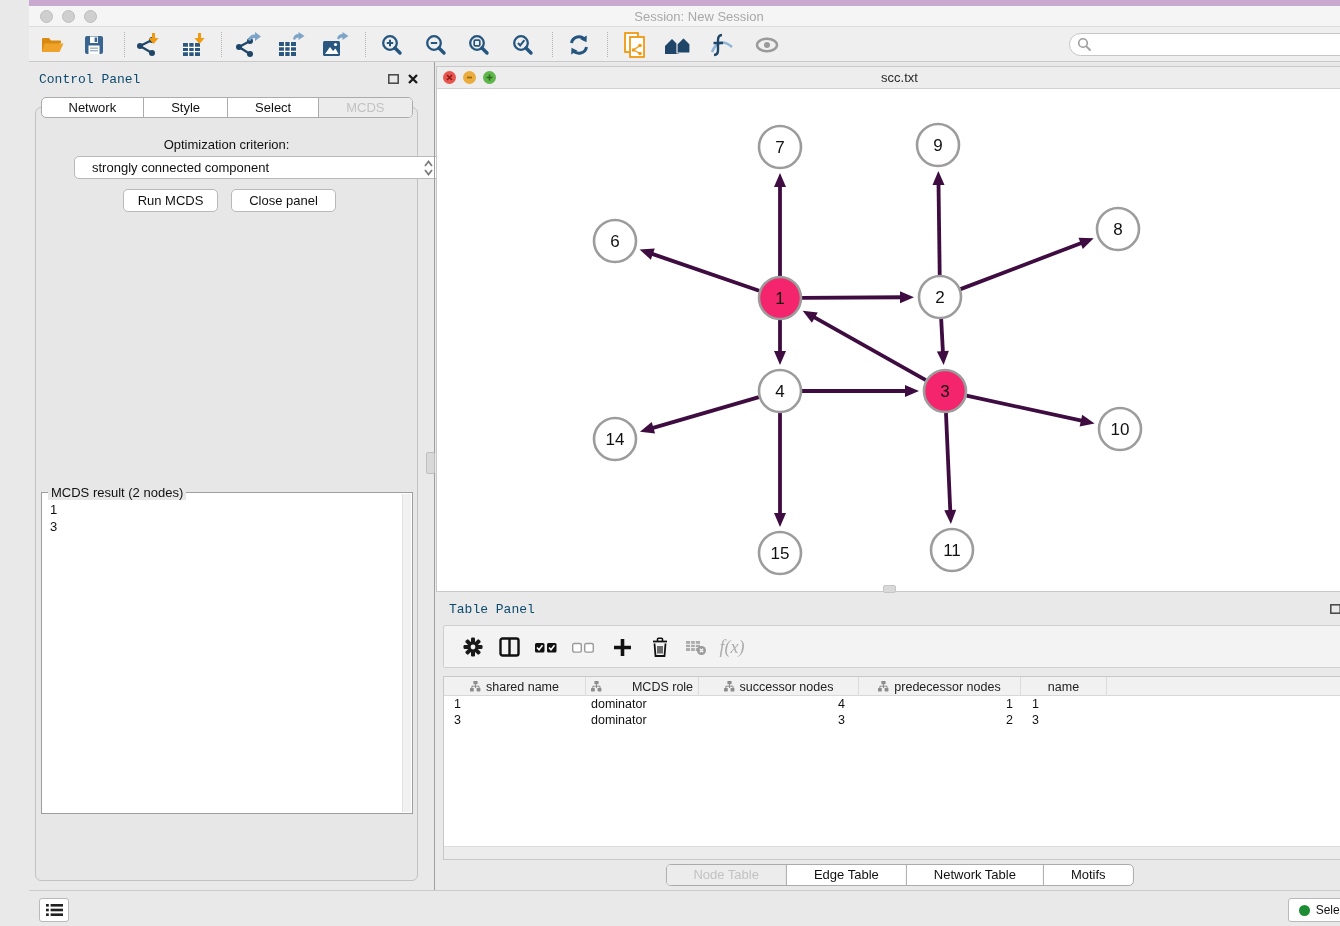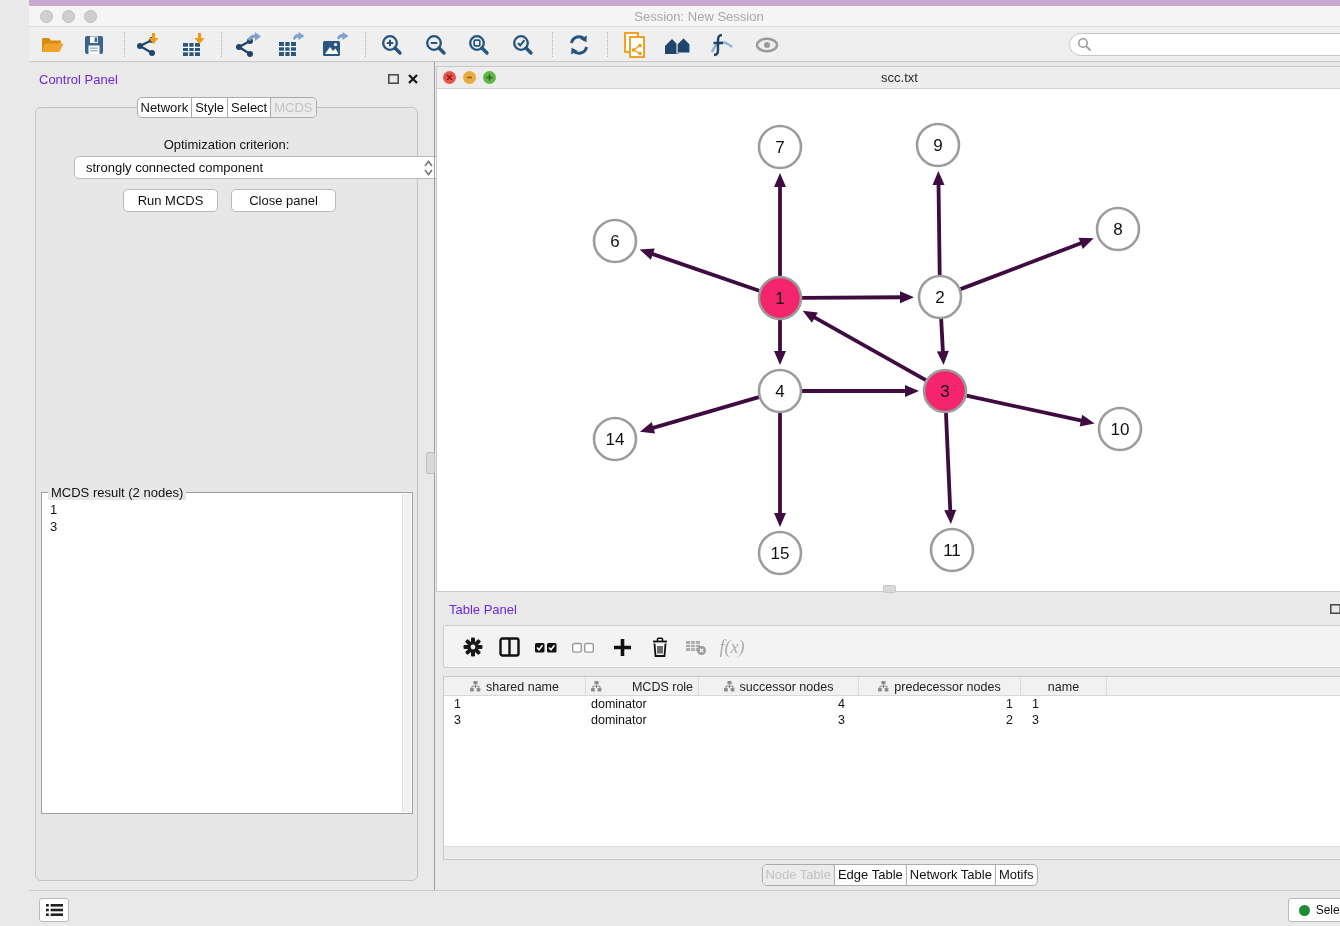--- a/index.html
+++ b/index.html
@@ -16,30 +16,30 @@
 
   
   #toolbar { left:0; top:27px; width:1340px; height:35px; background:#EFEFEF; border-bottom:1px solid #C9C9C9; }
   .ibtn { position:absolute; top:2px; width:36px; height:31px; display:flex; align-items:center; justify-content:center; cursor:default; }
   .tsep { position:absolute; top:5px; height:25px; border-left:1px dotted #B5B5B5; }
   #search-wrap { position:absolute; left:1040px; top:6px; width:290px; height:23px; background:#FFF; border:1px solid #C6C6C6; border-radius:12px; display:flex; align-items:center; padding-left:7px; }
   #search-wrap input { border:none; outline:none; flex:1; font-size:12px; background:transparent; height:18px; }
 
   
   #control-panel { left:0; top:62px; width:395px; height:828px; }
-  .panel-title { position:absolute; font-size:13px; color:#6d28d9; }
+  .panel-title { position:absolute; font-size:13px; color:#0c4a6e;font-family:Liberation Mono, monospace; }
   .hdr-ico { position:absolute; display:flex; align-items:center; justify-content:center; width:16px; height:16px; }
   #cp-content { position:absolute; left:6px; top:45px; width:383px; height:774px; background:#E7E7E7; border:1px solid #C2C2C2; border-radius:6px; }
   .segbar { display:flex; border:1px solid #ABABAB; border-radius:5px; overflow:hidden; background:#FFF; height:21px; }
-  .seg { padding:0 3px; font-size:13px; line-height:19px; color:#111; border-left:1px solid #ABABAB; white-space:nowrap; }
+  .seg { padding:0 27px; font-size:13px; line-height:19px; color:#111; border-left:1px solid #ABABAB; white-space:nowrap; }
   .seg:first-child { border-left:none; }
   .seg-active { background:#ECECEC; color:#C2C2C2; }
   #cp-tabs { position:absolute; left:50%; transform:translateX(-50%); top:35px; z-index:2; }
   #opt-label { position:absolute; left:0; width:100%; top:75px; text-align:center; font-size:13px; color:#111; }
-  #criterion { position:absolute; left:45px; top:94px; width:368px; height:23px; background:#FFF; border:1px solid #B9B9B9; border-radius:5px; font-size:13px; line-height:21px; padding-left:11px; color:#111; }
+  #criterion { position:absolute; left:45px; top:94px; width:368px; height:23px; background:#FFF; border:1px solid #B9B9B9; border-radius:5px; font-size:13px; line-height:21px; padding-left:17px; color:#111; }
   #criterion .updown { position:absolute; right:8px; top:3px; }
   .mac-btn { position:absolute; height:23px; background:#FFF; border:1px solid #B9B9B9; border-radius:5px; font-size:13px; color:#111; text-align:center; line-height:21px; }
   #mcds-result { position:absolute; left:12px; top:430px; width:372px; height:322px; background:#FFF; border:1px solid #9E9E9E; }
   #mcds-legend { position:absolute; top:-8px; left:6px; background:#E7E7E7; padding:0 3px; font-size:13px; color:#111; }
   #mcds-lines { position:absolute; left:8px; top:8px; font-size:13px; line-height:17px; color:#111; }
   #mcds-scroll { position:absolute; right:1px; top:1px; bottom:1px; width:9px; background:#F1F1F1; border-left:1px solid #E2E2E2; }
 
   
   #v-divider { left:405px; top:62px; width:1px; height:828px; background:#9E9E9E; }
   #v-handle { left:397px; top:452px; width:9px; height:22px; background:#D9D9D9; border:1px solid #BFBFBF; border-radius:2px; }

